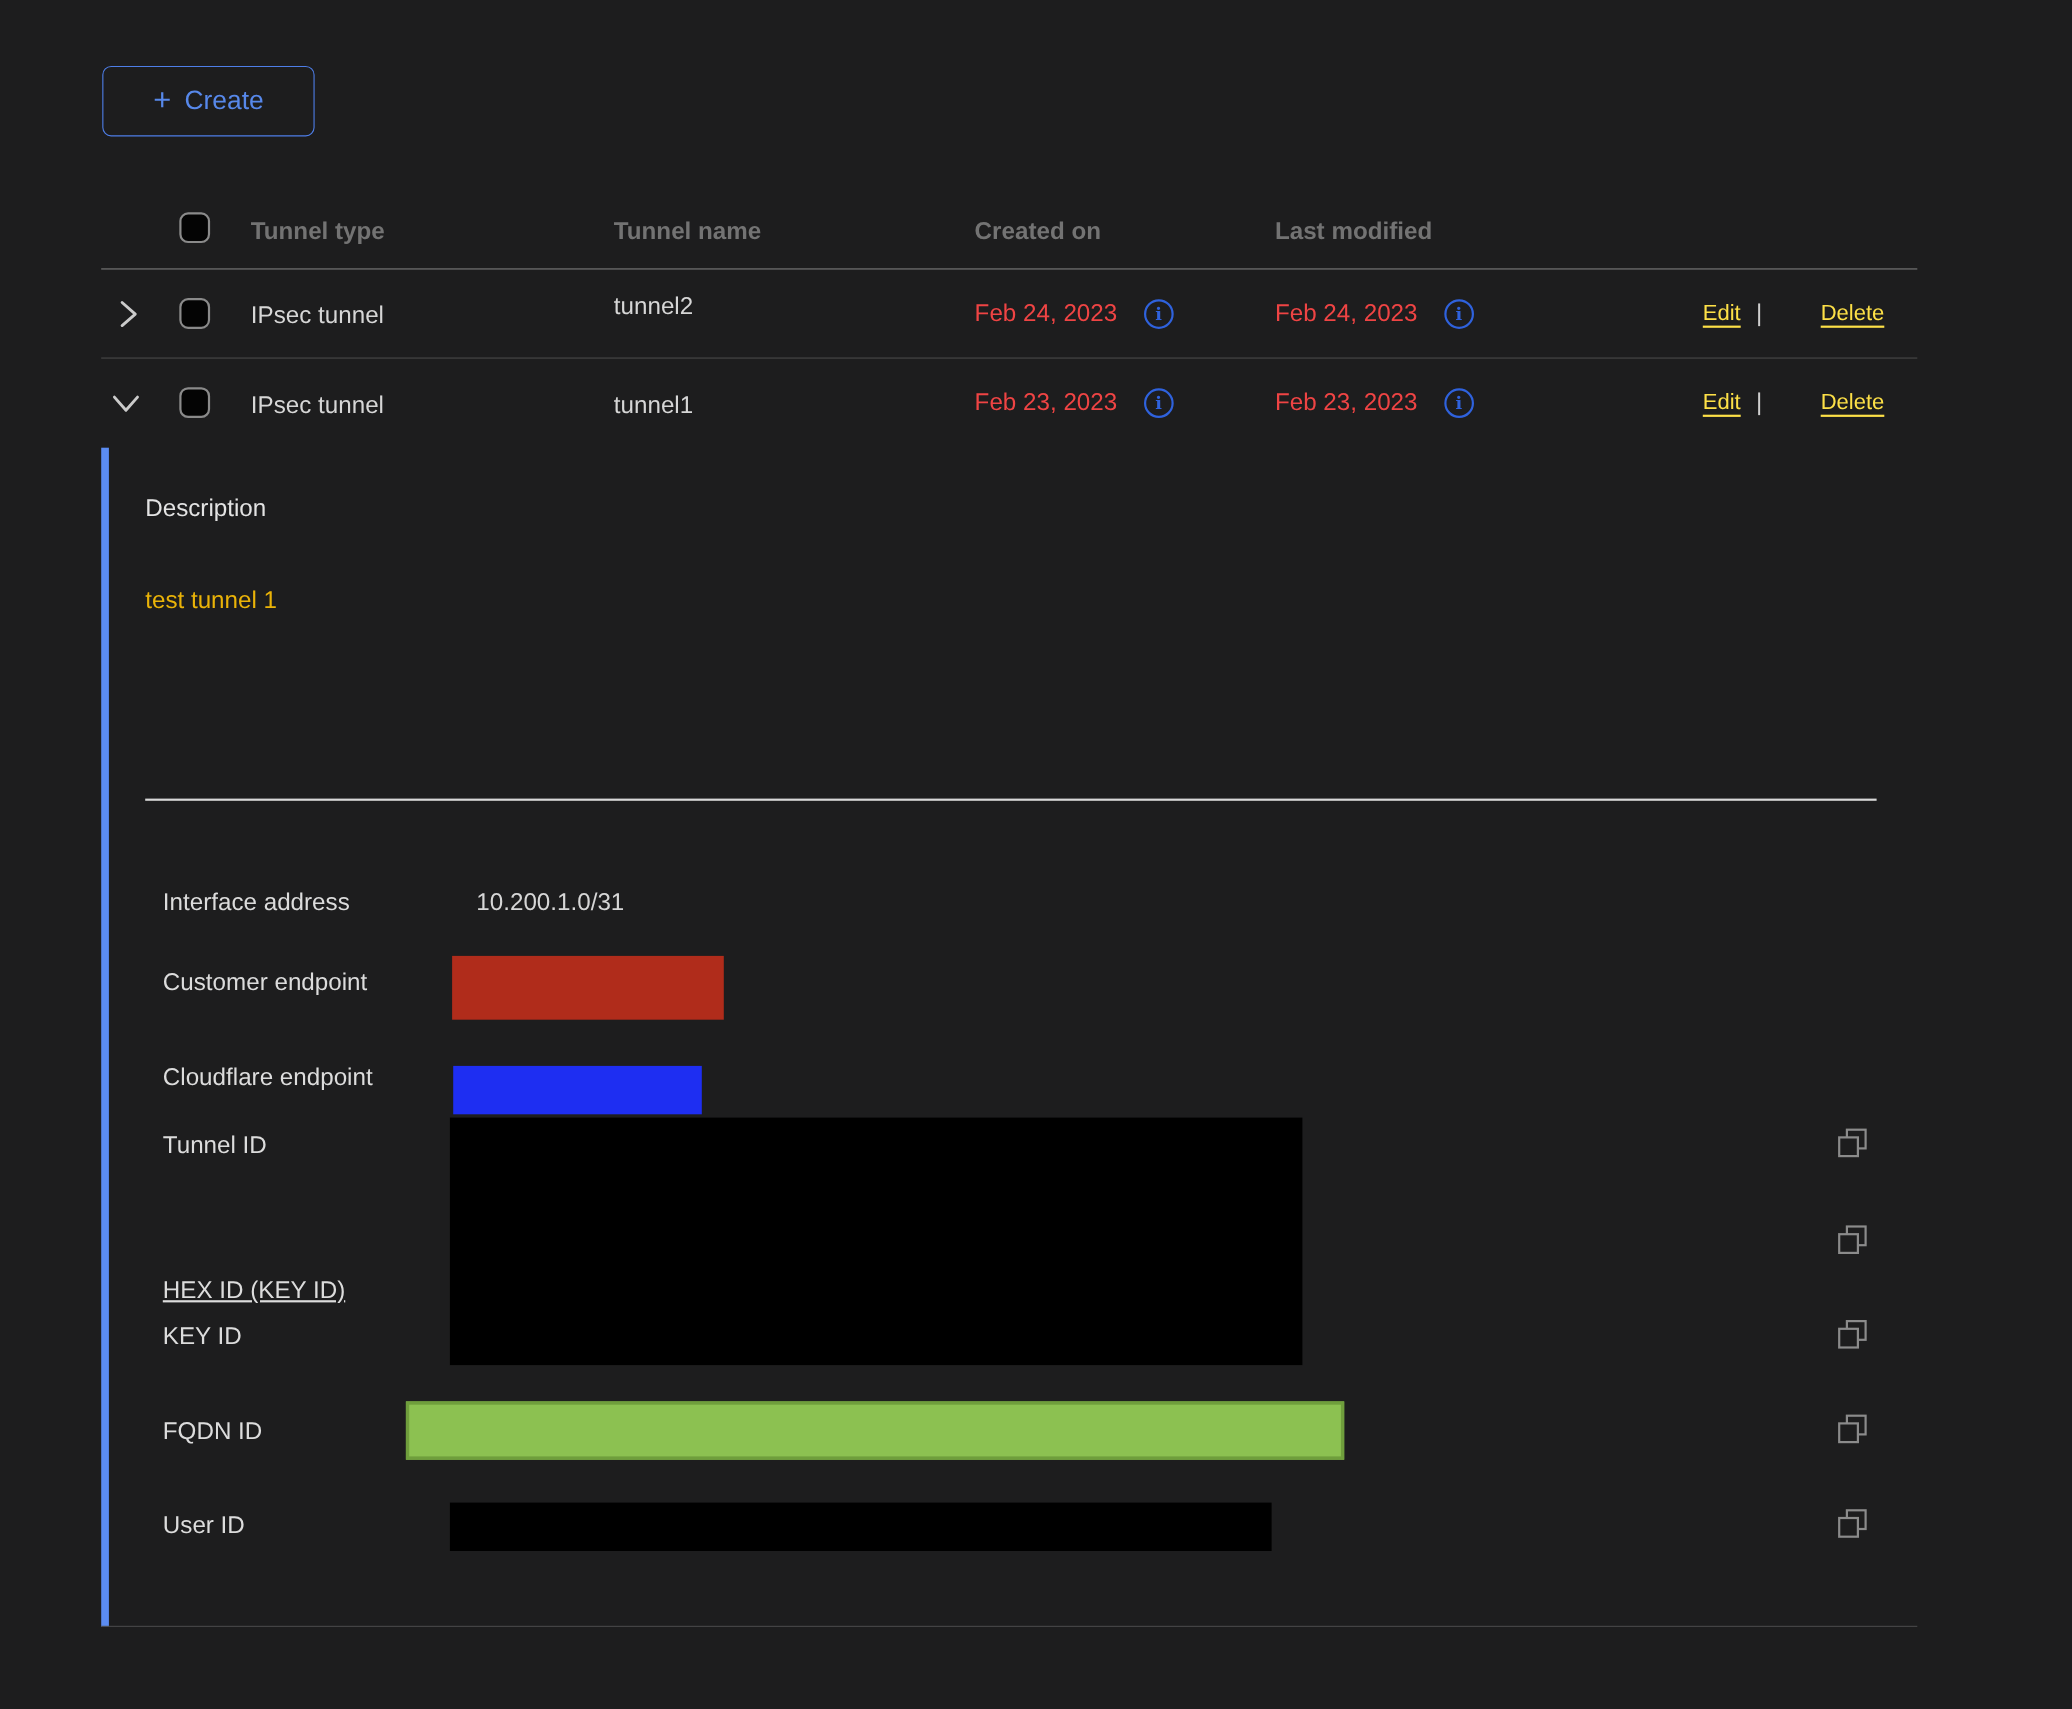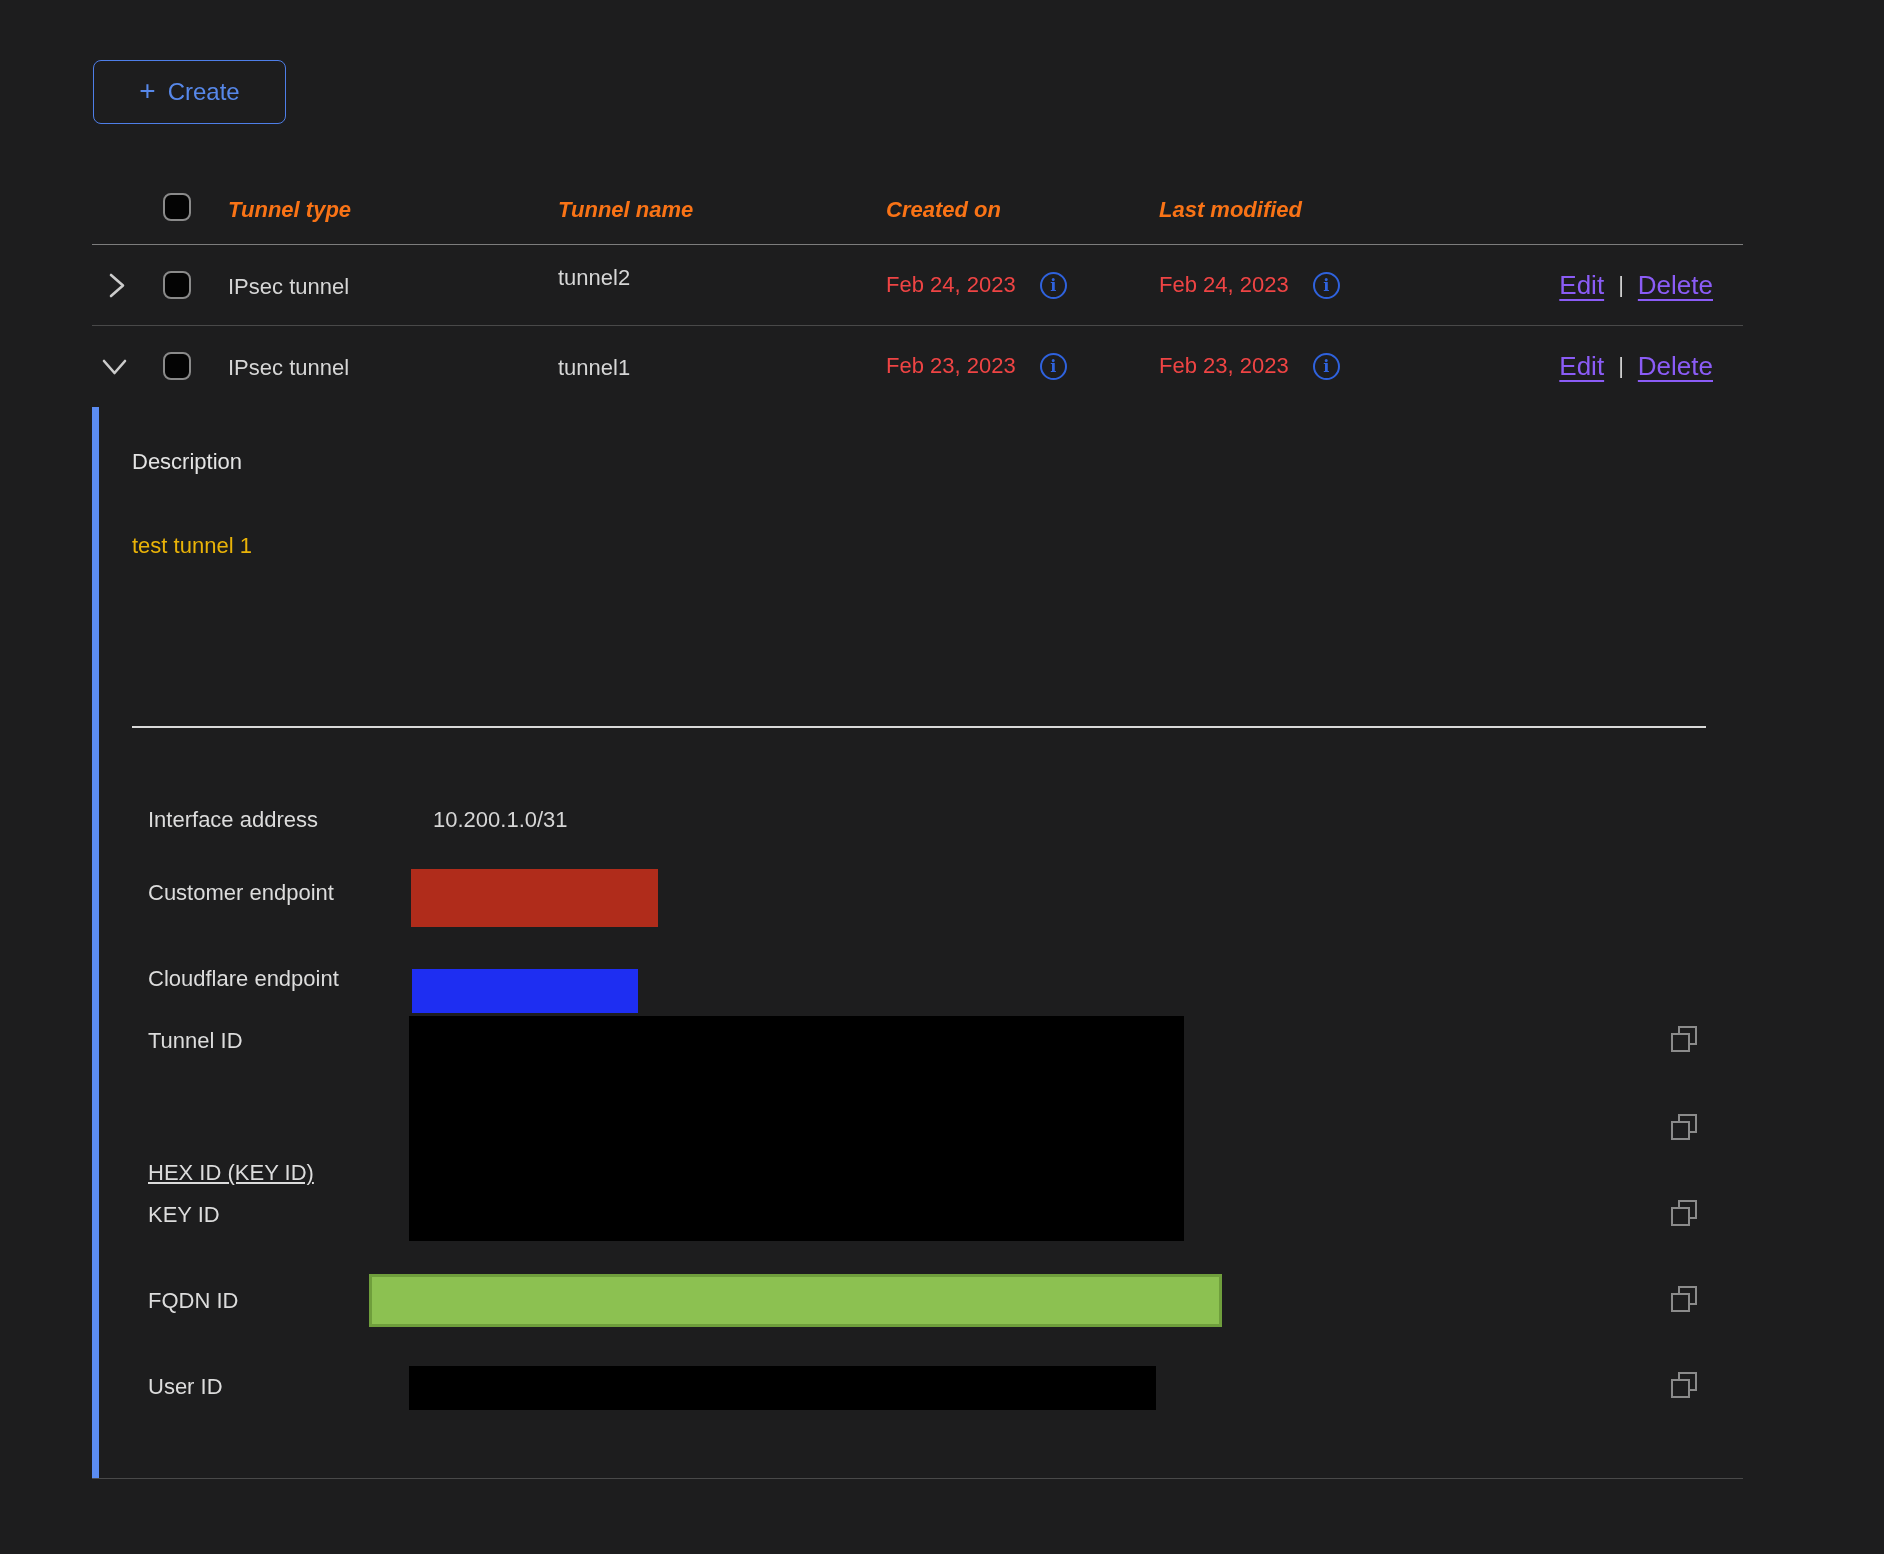--- a/index.html
+++ b/index.html
@@ -3,21 +3,21 @@
 <meta charset="utf-8">
 <style>
   * { margin:0; padding:0; box-sizing:border-box; }
   html,body { background:#161616; }
   body { font-family:"Liberation Sans", sans-serif; }
   .screen {
     position:relative; width:1884px; height:1554px;
     background:#1d1d1e; overflow:hidden; color:#d6d6d6;
   }
   .txt { position:absolute; font-size:22px; line-height:27px; color:#d6d6d6; white-space:nowrap; }
-  .th  { font-weight:700; color:#f97316;font-style:italic; }
+  .th  { font-weight:700; color:#737373; }
   .hline { position:absolute; height:1px; }
   .btn {
     position:absolute; display:flex; align-items:center; justify-content:center;
     background:transparent; border:1px solid #4e7ee8; border-radius:8px;
     color:#5788ea; cursor:pointer; font-family:"Liberation Sans", sans-serif;
   }
   .btn .plus { font-size:28px; font-weight:300; margin-right:12px; position:relative; top:-1px; }
   .checkbox {
     position:absolute; width:28px; height:28px; border-radius:8px;
     border:2px solid #8a8a8a; background:#040404; cursor:pointer;
@@ -26,21 +26,21 @@
   .dategroup { position:absolute; display:flex; align-items:center; height:34px; gap:24px; }
   .dategroup .date { font-size:22px; color:#ef4444; white-space:nowrap; }
   .info-icon {
     display:inline-flex; align-items:center; justify-content:center;
     width:27px; height:27px; border-radius:50%;
     border:2px solid #2f62dd; color:#2f62dd;
     font-size:16px; font-weight:600; font-family:"DejaVu Serif", serif;
     cursor:pointer;
   }
   .actions { position:absolute; right:171px; display:flex; align-items:center; height:34px; gap:14px; }
-  .actions a { font-size:26px; color:#8b5cf6; text-decoration:underline; text-underline-offset:5px; cursor:pointer; }
+  .actions a { font-size:20px; color:#fde047; text-decoration:underline; text-underline-offset:5px; cursor:pointer;margin-left:39px; }
   .actions .pipe { font-size:22px; color:#cfcfcf; }
   .vbar { position:absolute; left:92px; top:407px; width:7px; height:1072px; background:#5b8cf2; }
   .label { position:absolute; left:132px; font-size:22px; line-height:27px; color:#dcdcdc; white-space:nowrap;margin-left:16px; }
   .redact { position:absolute; }
   .copybtn { position:absolute; left:1668px; width:32px; height:32px; cursor:pointer; }
   .muted { color:#eab308;text-align:center; }
 </style>
 </head>
 <body>
 

